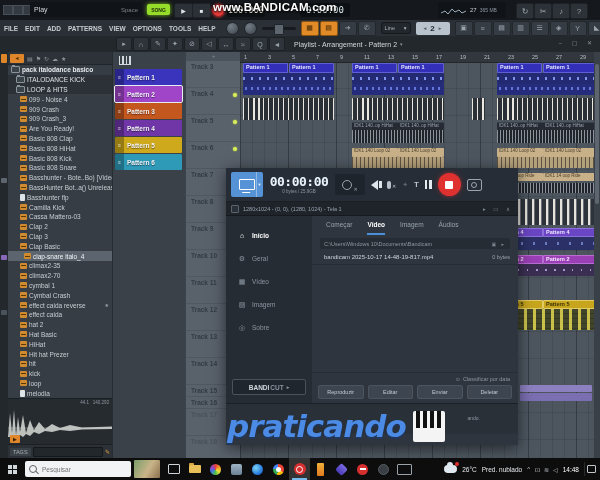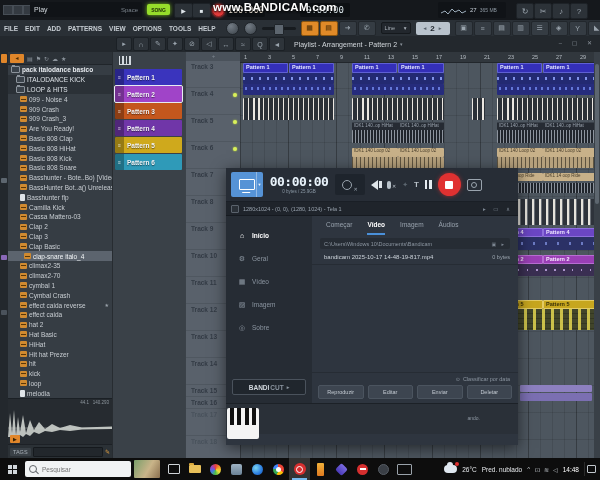--- a/index.html
+++ b/index.html
@@ -740,20 +740,21 @@
             <div class="bc-btn">Deletar</div>
           </div>
       </div>
     </div>
     <div id="bc-status">
       <span id="bc-statustxt">ando.</span>
     </div>
   </div>
 
   <div id="praticando">
+    <span class="txt">praticando</span>
     <span id="piano">
         <i></i>
         <i></i>
         <i></i>
         <i></i>
       </span>
   </div>
 
   <div id="taskbar">
     <div id="startbtn">

